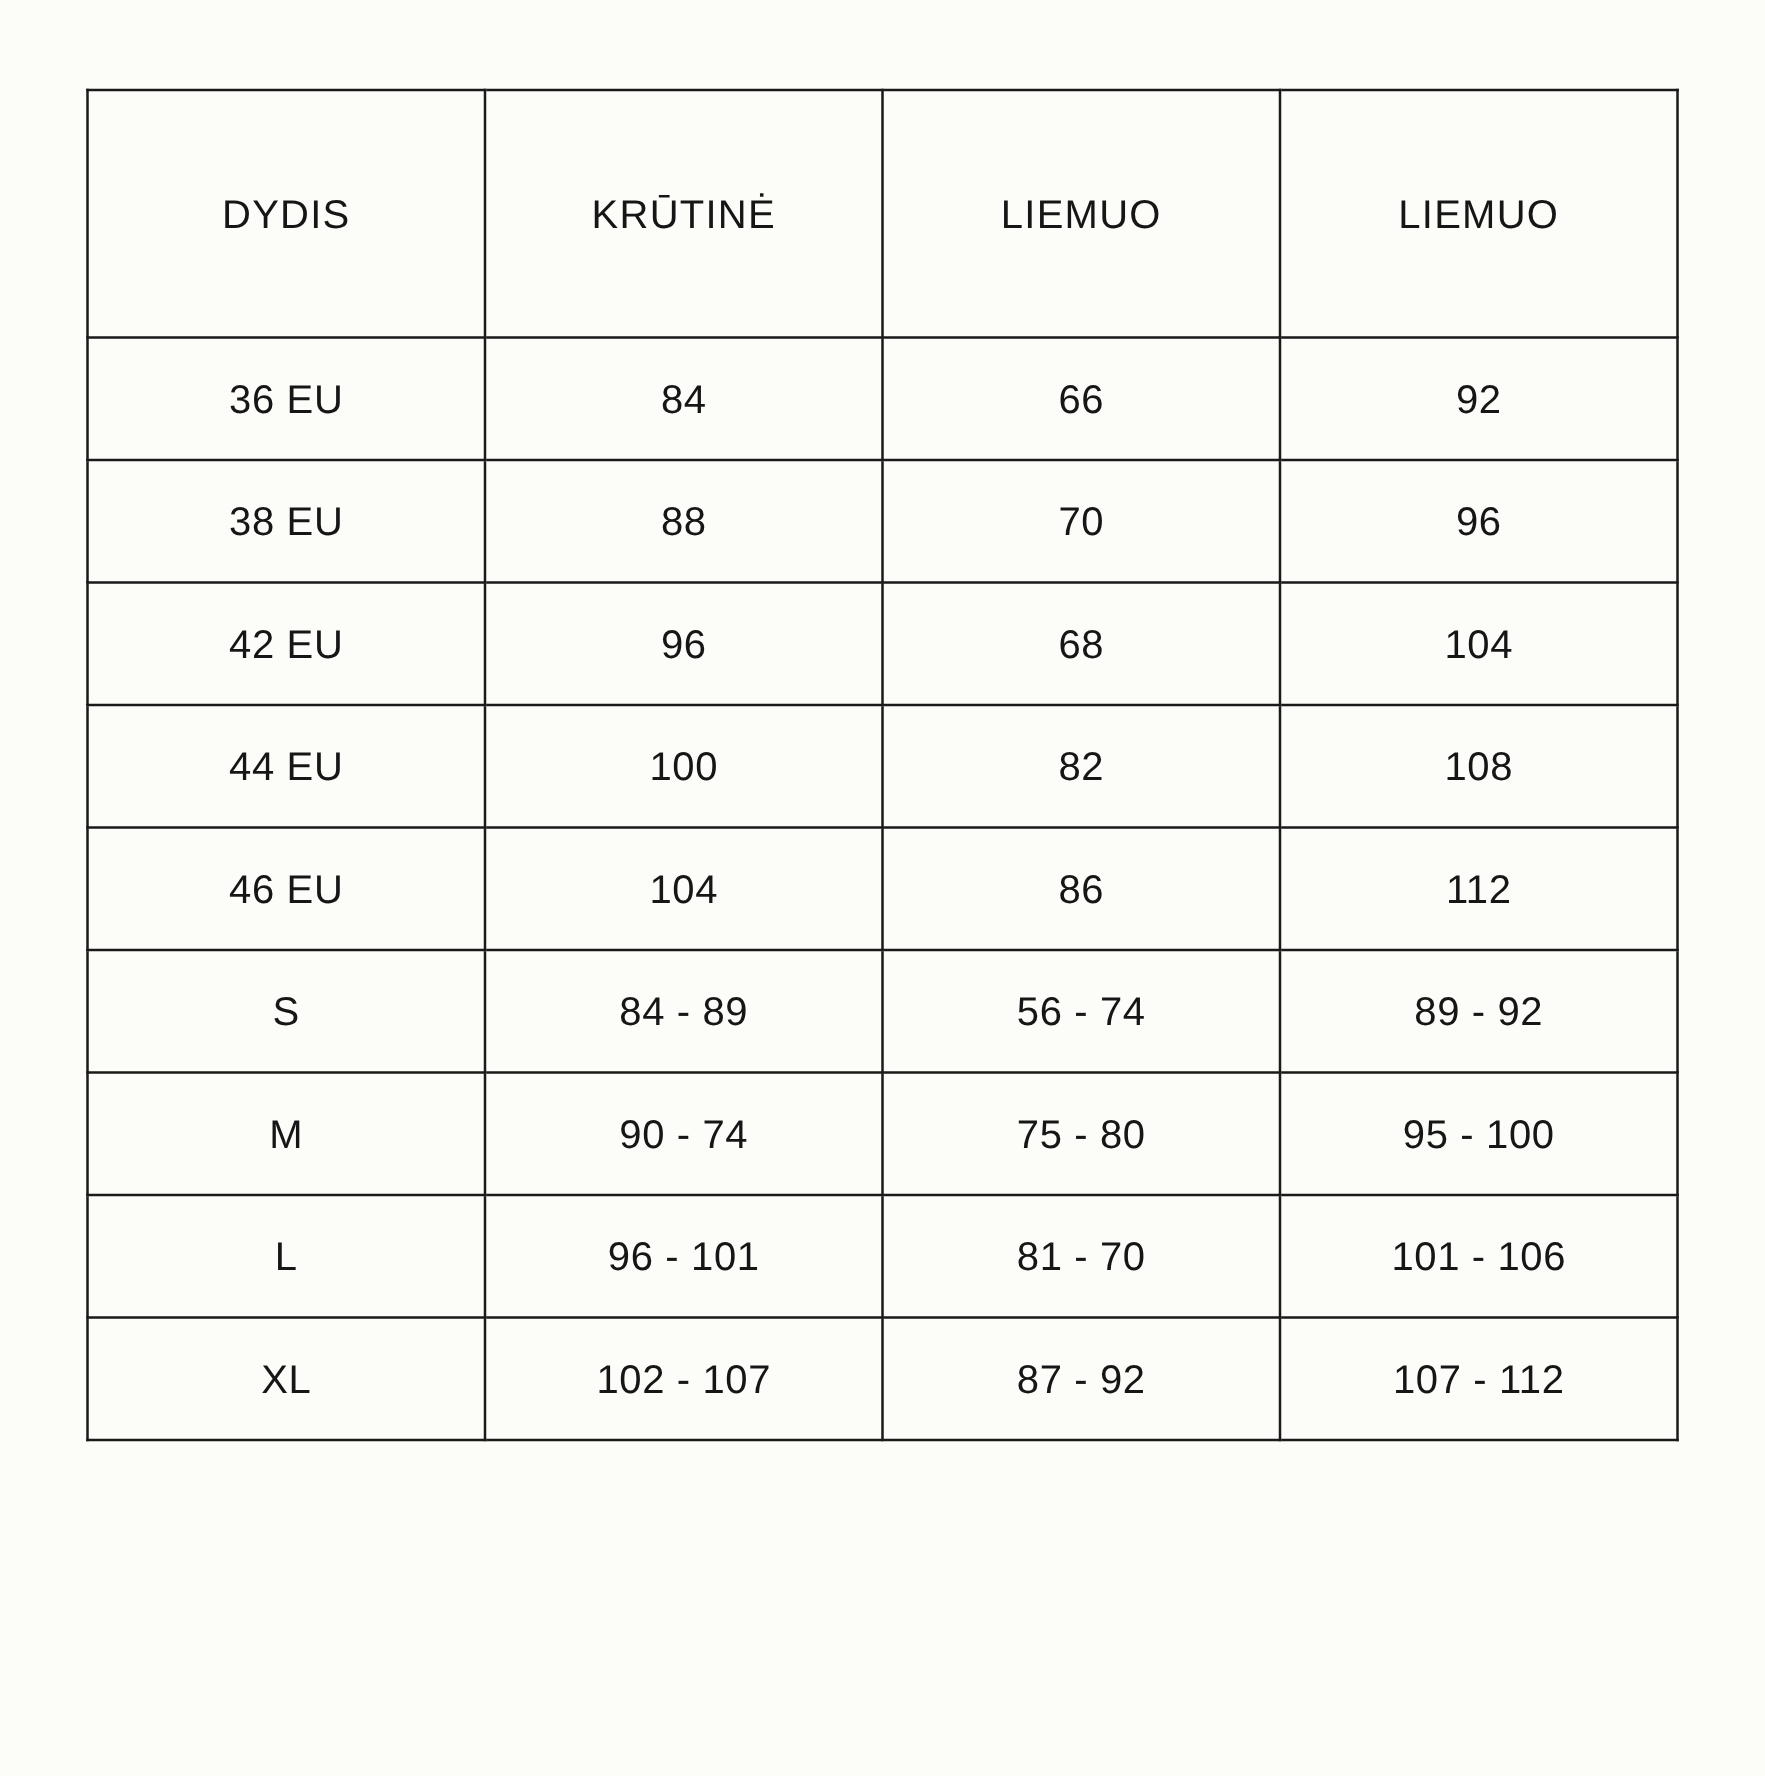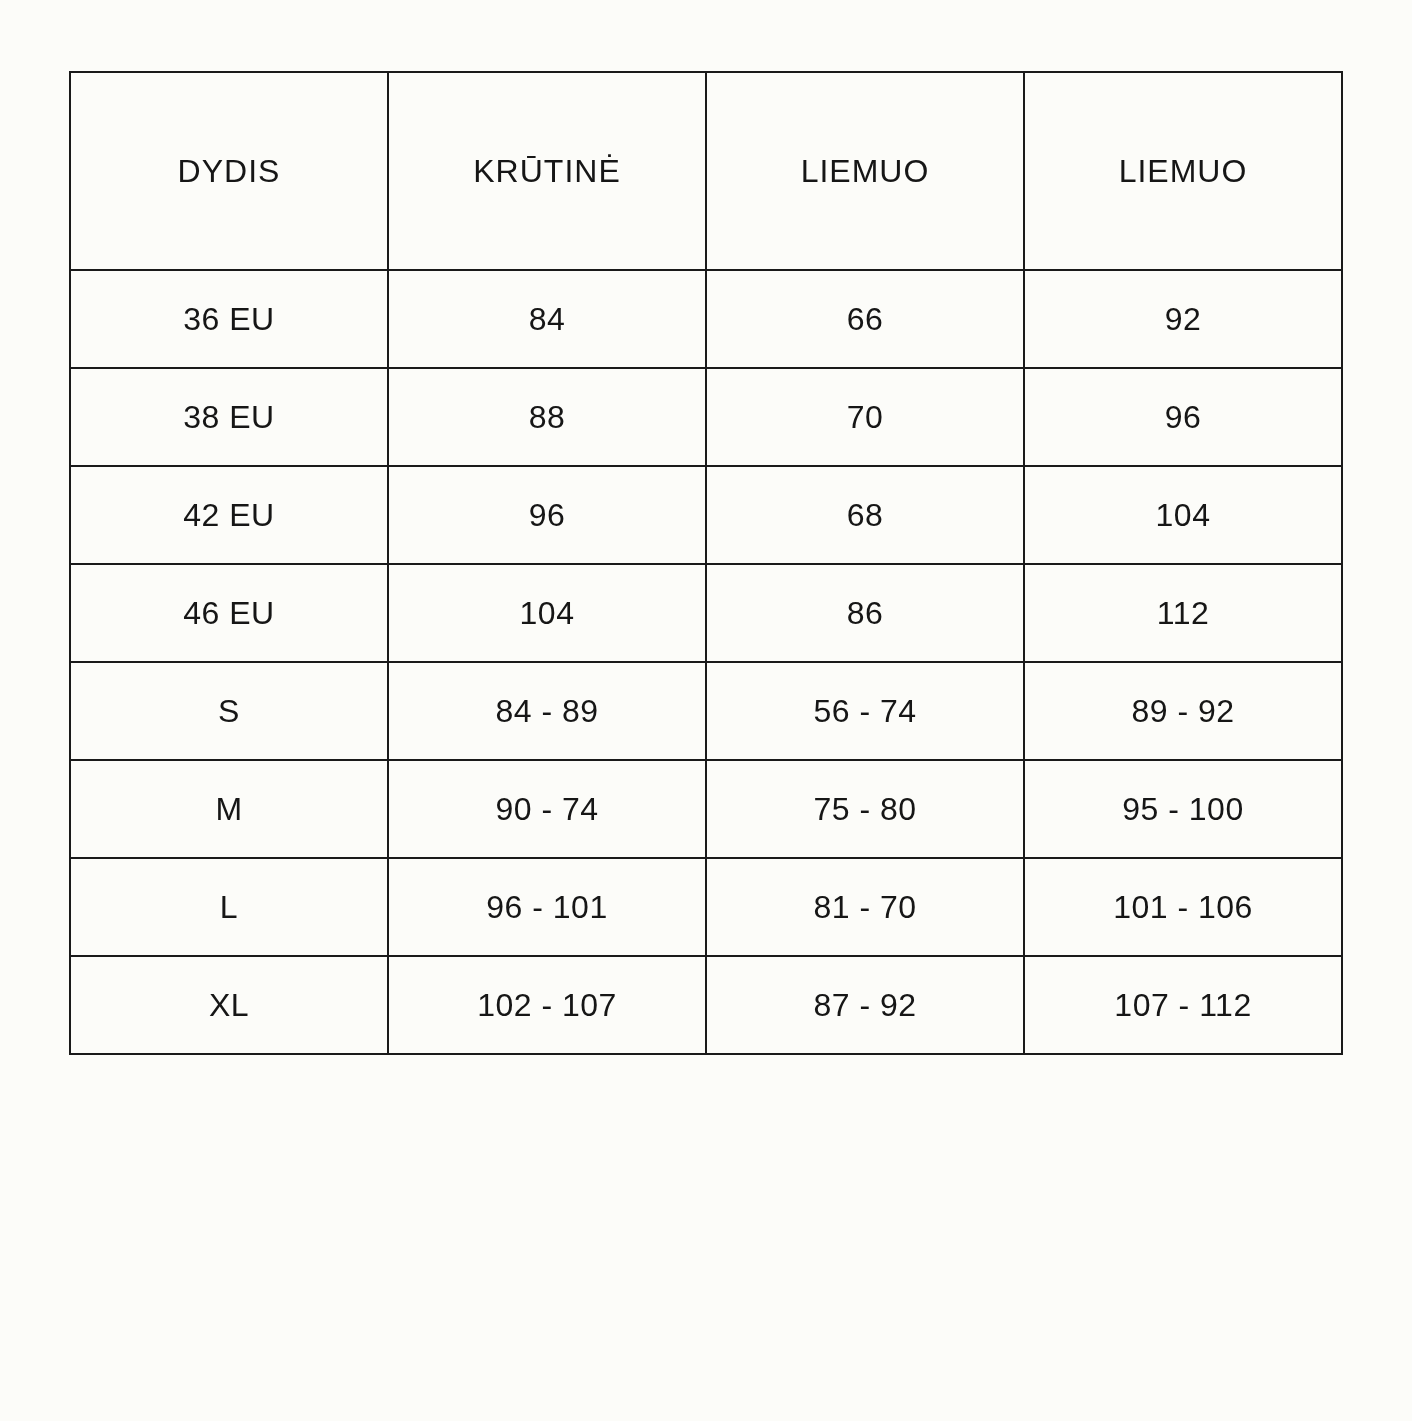--- a/index.html
+++ b/index.html
@@ -68,20 +68,26 @@
       <td>70</td>
       <td>96</td>
     </tr>
     <tr>
       <td>42 EU</td>
       <td>96</td>
       <td>68</td>
       <td>104</td>
     </tr>
     <tr>
+      <td>44 EU</td>
+      <td>100</td>
+      <td>82</td>
+      <td>108</td>
+    </tr>
+    <tr>
       <td>46 EU</td>
       <td>104</td>
       <td>86</td>
       <td>112</td>
     </tr>
     <tr>
       <td>S</td>
       <td>84 - 89</td>
       <td>56 - 74</td>
       <td>89 - 92</td>

